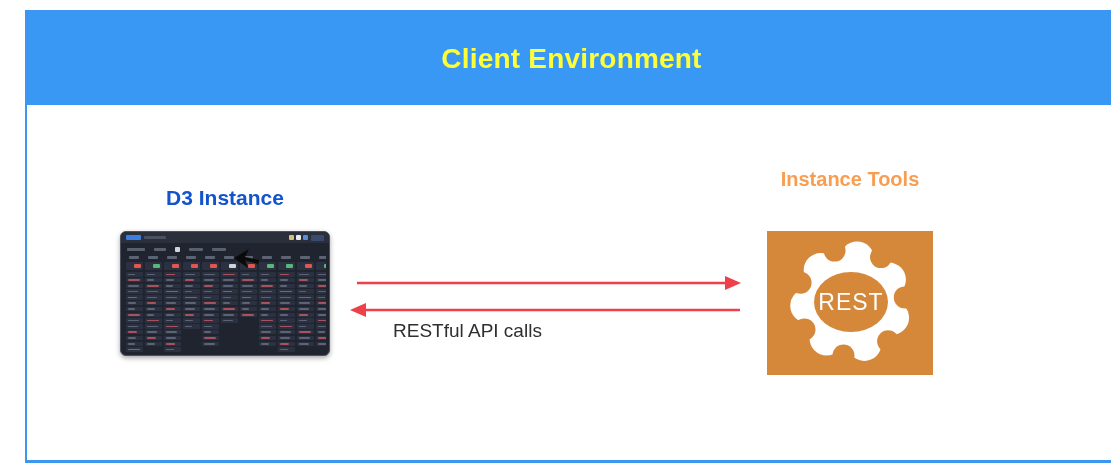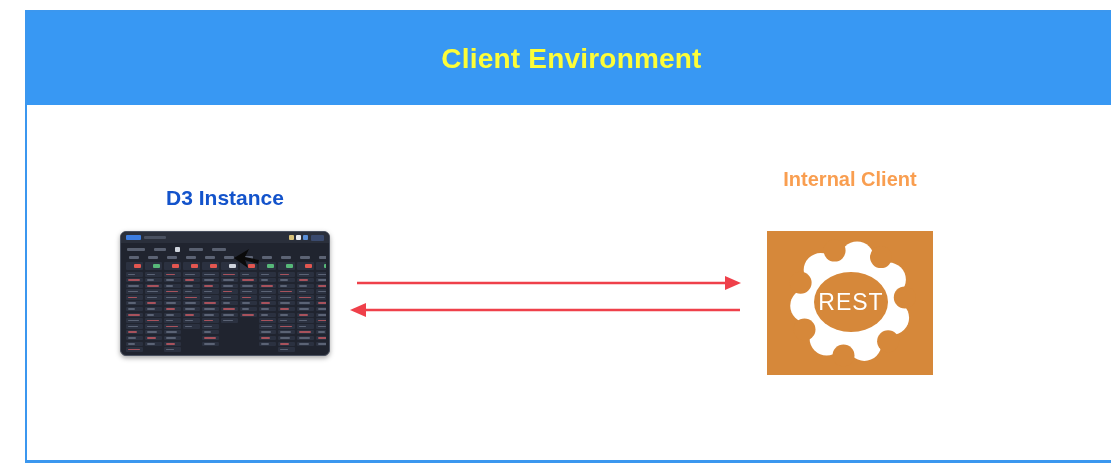--- a/index.html
+++ b/index.html
@@ -559,23 +559,24 @@
   <svg class="cursor-svg" width="27" height="23" viewBox="0 0 27 23">
     <polygon points="1,11 16,2 12,10 26,13 25,17 12,13 15,21" fill="#0a0a0a"></polygon>
   </svg>
 
   <svg class="arrows-svg" width="410" height="55" viewBox="0 0 410 55">
     <line x1="17" y1="13" x2="388" y2="13" stroke="#ef404a" stroke-width="2.6"></line>
     <polygon points="401,13 385,6 385,20" fill="#ef404a"></polygon>
     <line x1="400" y1="40" x2="22" y2="40" stroke="#ef404a" stroke-width="2.6"></line>
     <polygon points="10,40 26,33 26,47" fill="#ef404a"></polygon>
   </svg>
+  <div class="rest-api-label">RESTful API calls</div>
 
   <div class="internal-label">
-    <div>Internal Client</div>
+    <div>Instance Tools</div>
   </div>
 
   <svg class="gear-svg" width="166" height="144" viewBox="0 0 166 144">
     <rect x="0" y="0" width="166" height="144" fill="#d6883a"></rect>
     <g fill="#ffffff">
       <circle cx="84" cy="71" r="46"></circle>
       <circle cx="90.1" cy="27.4" r="17"></circle>
       <circle cx="121.9" cy="48.6" r="17"></circle>
       <circle cx="125.1" cy="86.7" r="17"></circle>
       <circle cx="97.4" cy="112.9" r="17"></circle>

